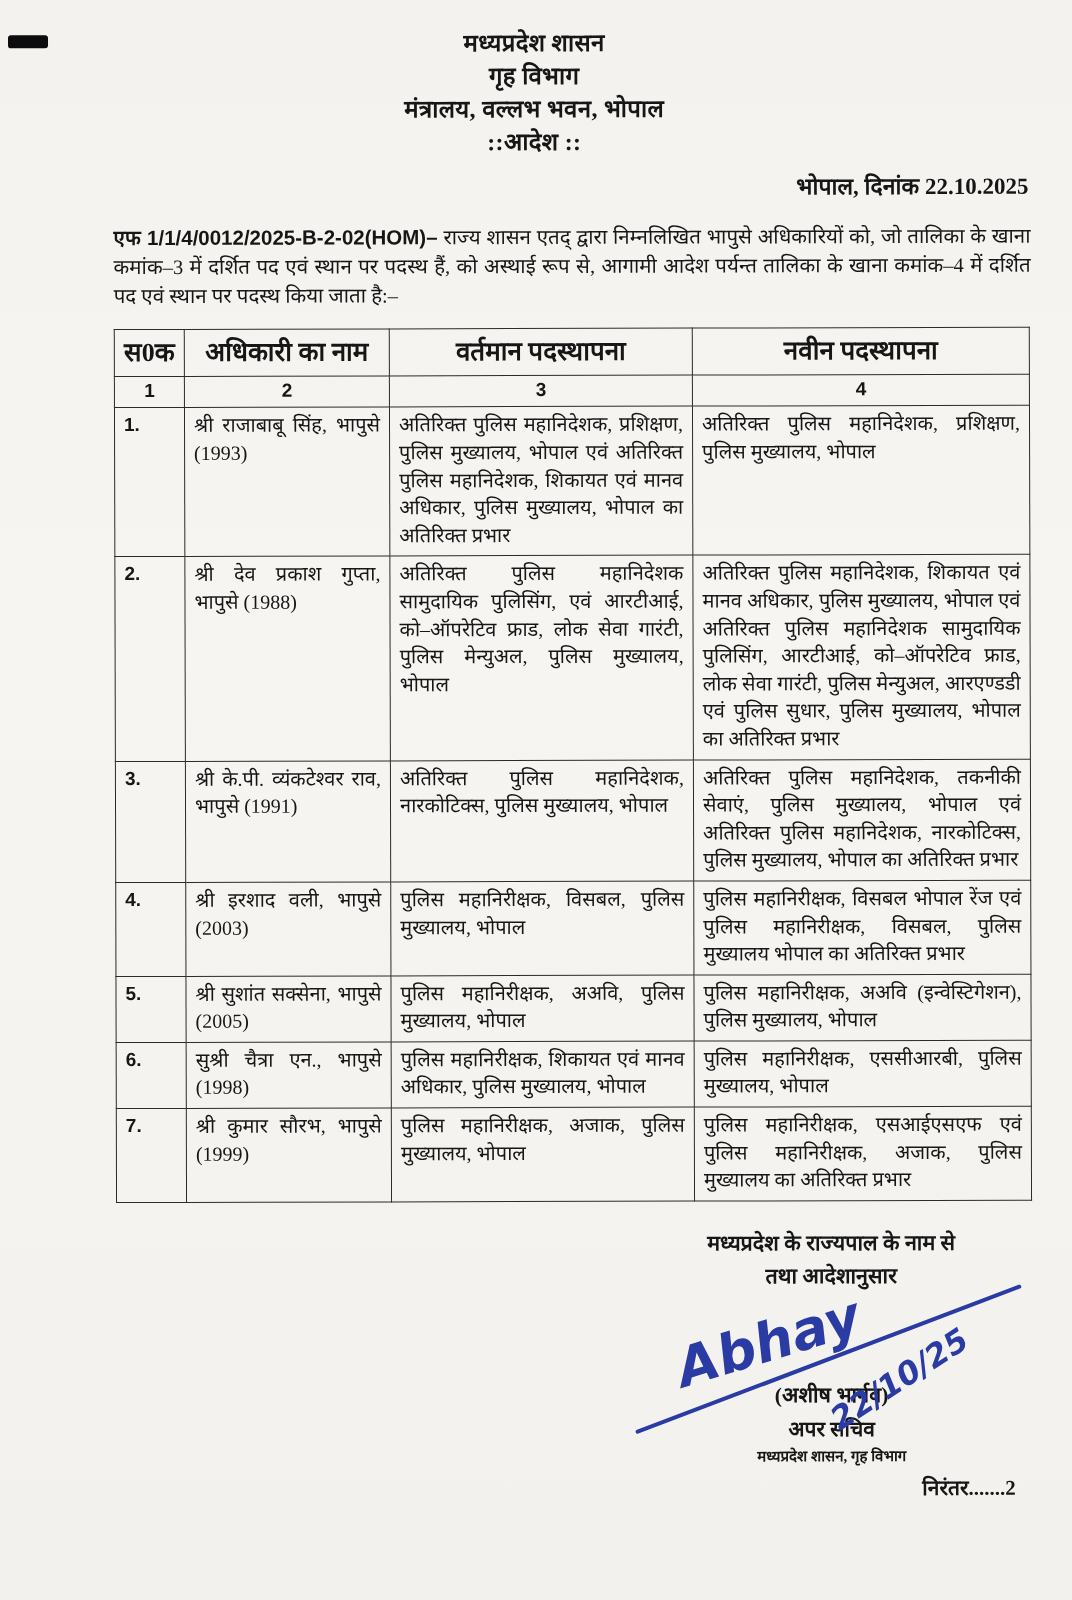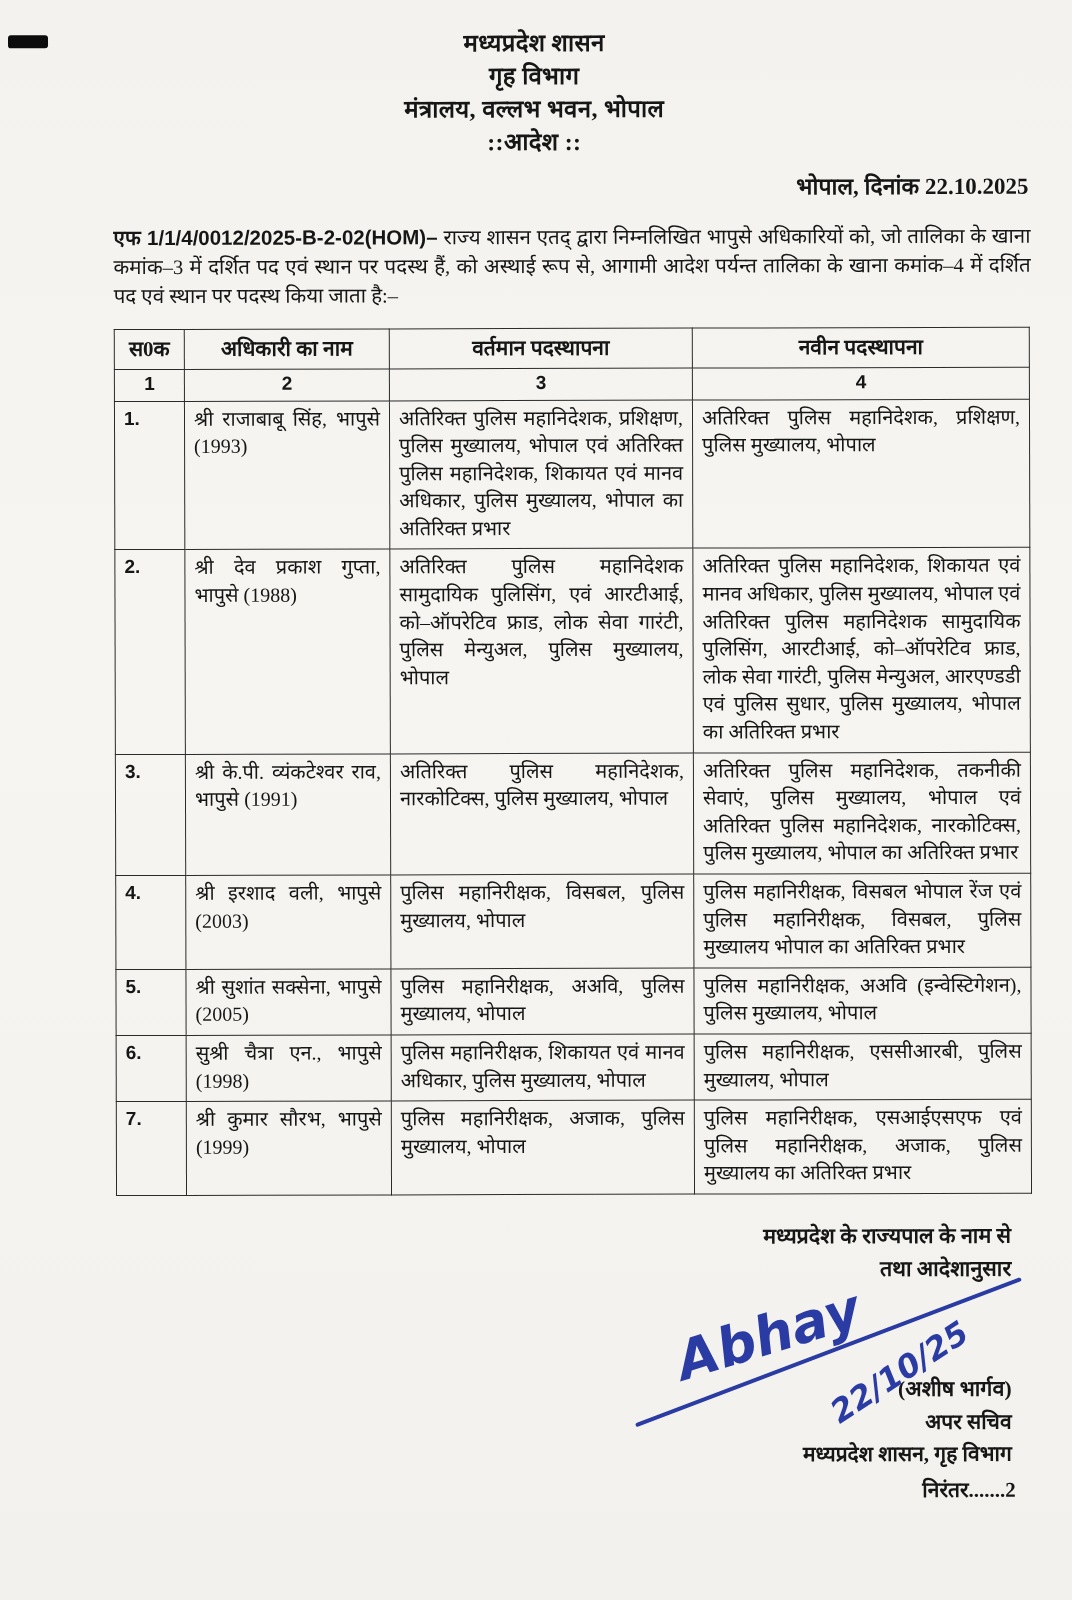--- a/index.html
+++ b/index.html
@@ -25,31 +25,31 @@
   }
   .order-para .ref{font-weight:700;font-family:Liberation Sans, sans-serif;}
   
   table.order-table{
     border-collapse:collapse;margin:18px 42px 0 115px;width:915px;table-layout:fixed;
     font-size:20px;
   }
   table.order-table th,table.order-table td{
     border:1.6px solid #2b2b2b;vertical-align:top;padding:4px 9px 6px 9px;line-height:1.38;
   }
-  table.order-table th{font-weight:700;text-align:center;font-size:21px;padding:5px 4px;}
+  table.order-table th{font-weight:700;text-align:center;font-size:26px;padding:5px 4px;}
   tr.num-row td{text-align:center;font-weight:700;padding:1px 4px 3px 4px;font-family:"Liberation Sans",sans-serif;font-size:19px;}
   col.c1{width:70px}col.c2{width:205px}col.c3{width:303px}col.c4{width:337px}
   td.c-sn{text-align:left;padding-left:14px;font-family:"Liberation Sans",sans-serif;font-weight:700;font-size:19px;}
   td.c-name,td.c-current,td.c-new{text-align:justify;text-align-last:left;font-weight:500;}
   
-  .sign-block{position:relative;width:360px;margin:26px 62px 0 auto;text-align:right;font-weight:700;font-size:21.5px;line-height:1.55;}
+  .sign-block{position:relative;width:360px;margin:26px 62px 0 auto;text-align:center;font-weight:700;font-size:21.5px;line-height:1.55;}
   .sign-ink{position:absolute;left:-20px;top:52px;pointer-events:none;}
   .sign-name{margin-top:86px;font-size:21.5px;}
   .sign-desig{font-size:21px;}
-  .sign-org{font-size:21px;white-space:nowrap;}
+  .sign-org{font-size:15px;white-space:nowrap;}
   .continuation{text-align:right;padding-right:58px;font-size:21px;font-weight:700;margin-top:4px;}
   .ink-text{font-style:italic;font-family:"DejaVu Sans",sans-serif;}
 </style>
 </head>
 <body>
 
 <div class="page">
 
   <div class="corner-mark"></div>
 

